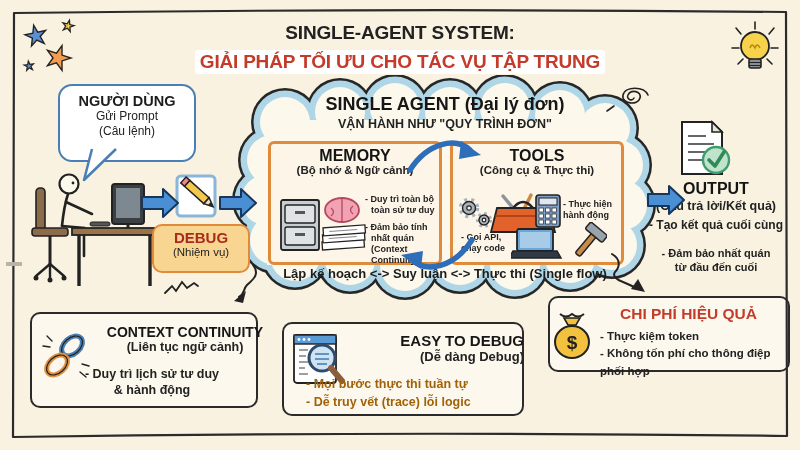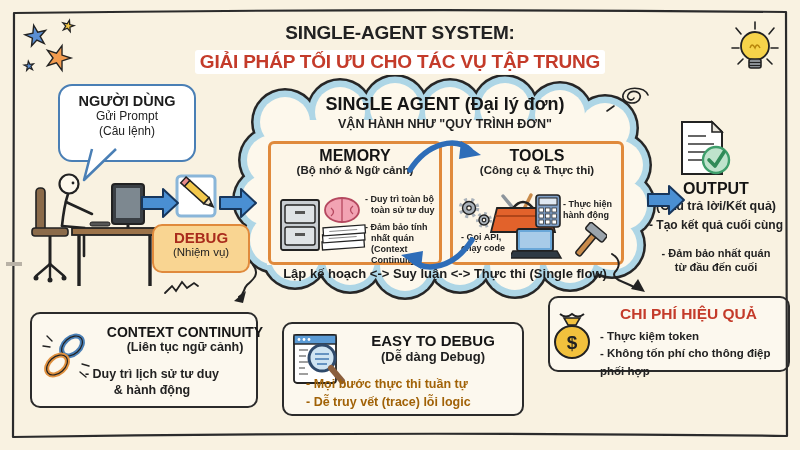--- a/index.html
+++ b/index.html
@@ -41,21 +41,21 @@
   #output-col .b1{font-size:12px;font-weight:bold;color:#222;margin-top:5px;}
   #output-col .b2{font-size:11px;font-weight:bold;color:#222;margin-top:14px;line-height:1.3;}
   
   .note-box{background:#fcf8ee;border:2.2px solid #2b2b2b;border-radius:10px;z-index:3;}
   #context-box{left:30px;top:312px;width:224px;height:92px;}
   #context-box .hd{position:absolute;left:44px;top:10px;width:160px;text-align:center;margin-left:29px;}
   #context-box .t{font-size:14px;font-weight:bold;color:#161616;}
   #context-box .s{font-size:12.5px;font-weight:bold;color:#222;}
   #context-box .b{position:absolute;left:30px;top:52px;width:180px;font-size:12.5px;font-weight:bold;color:#222;text-align:center;line-height:1.3;}
   #debug-box{left:282px;top:322px;width:238px;height:90px;}
-  #debug-box .hd{position:absolute;left:66px;top:8px;width:166px;text-align:center;}
+  #debug-box .hd{position:absolute;left:74px;top:8px;width:166px;text-align:right;}
   #debug-box .t{font-size:15px;font-weight:bold;color:#161616;}
   #debug-box .s{font-size:13px;font-weight:bold;color:#222;}
   #debug-box .bl{position:absolute;left:22px;top:52px;width:210px;font-size:12.5px;font-weight:bold;color:#a16207;text-align:left;line-height:1.4;}
   #cost-box{left:548px;top:296px;width:238px;height:72px;}
   #cost-box .t{position:absolute;left:70px;top:7px;width:175px;font-size:15.5px;font-weight:bold;color:#c43b2a;text-align:left;}
   #cost-box .bl{position:absolute;left:50px;top:30px;width:185px;font-size:11.5px;font-weight:bold;color:#222;text-align:left;line-height:1.5;}
   svg{display:block;}
   #decor{left:0;top:0;z-index:6;pointer-events:none;}
   #cloud-svg{left:225px;top:75px;z-index:1;}
 </style>

